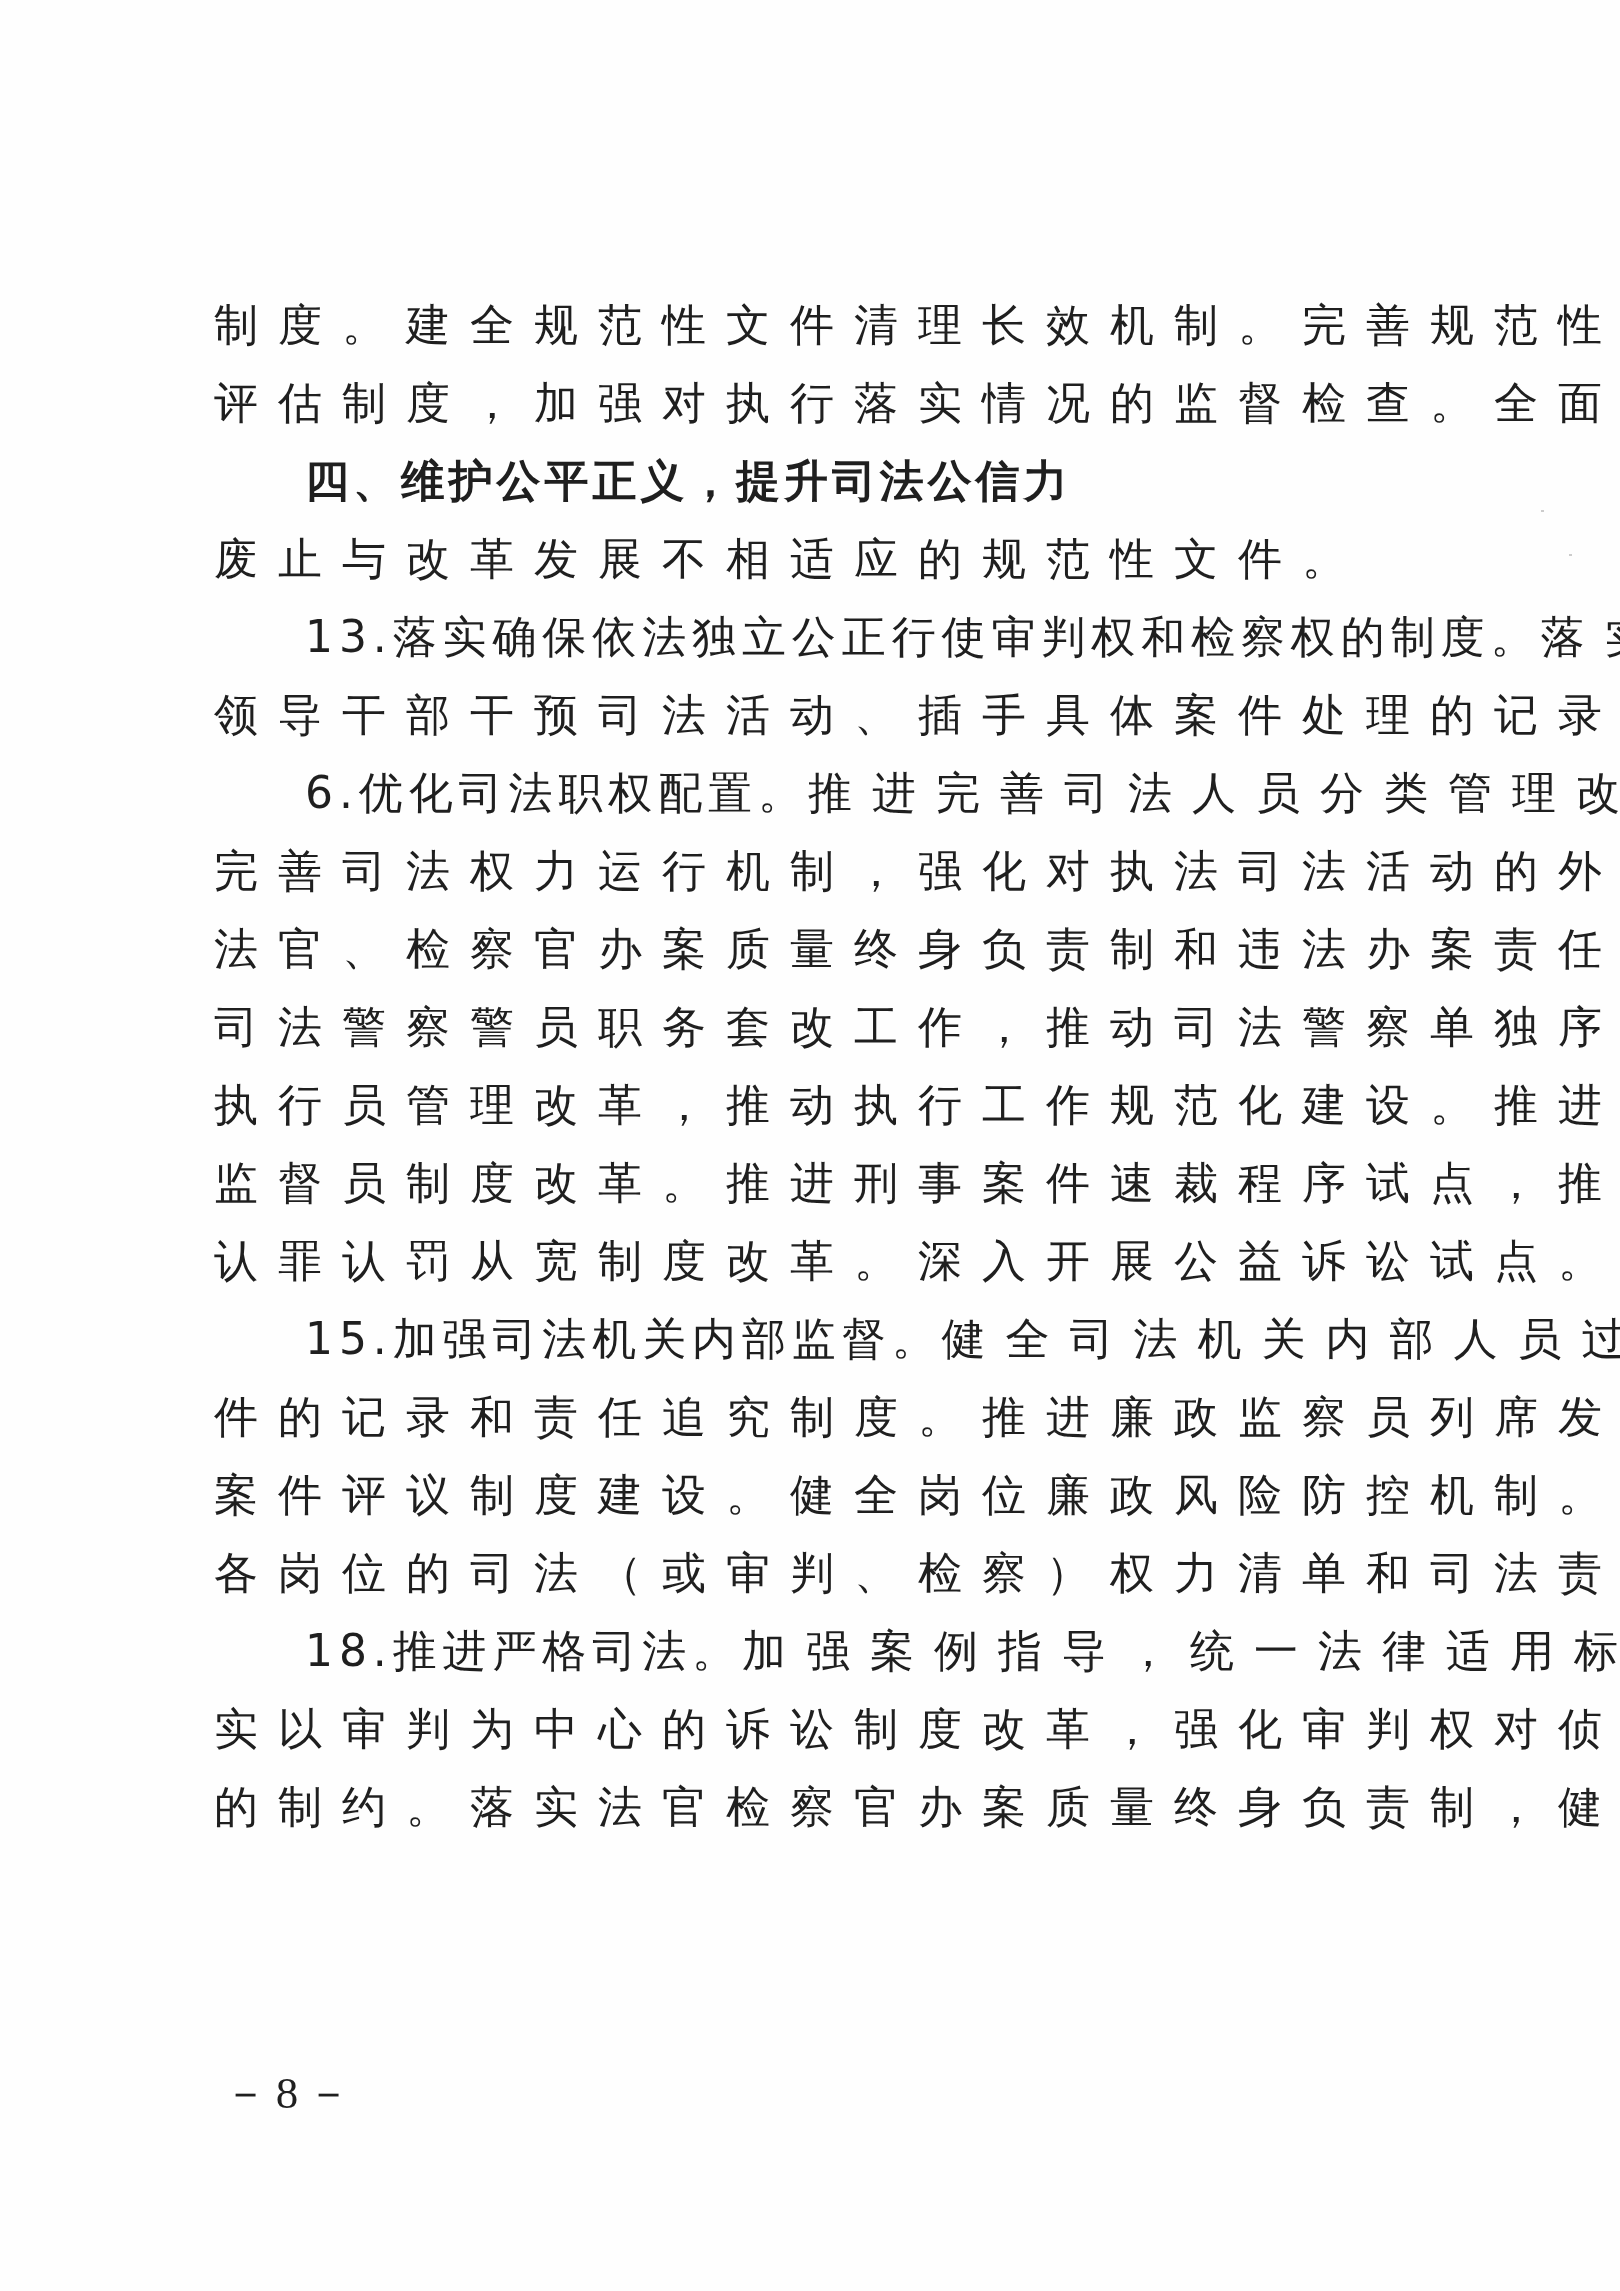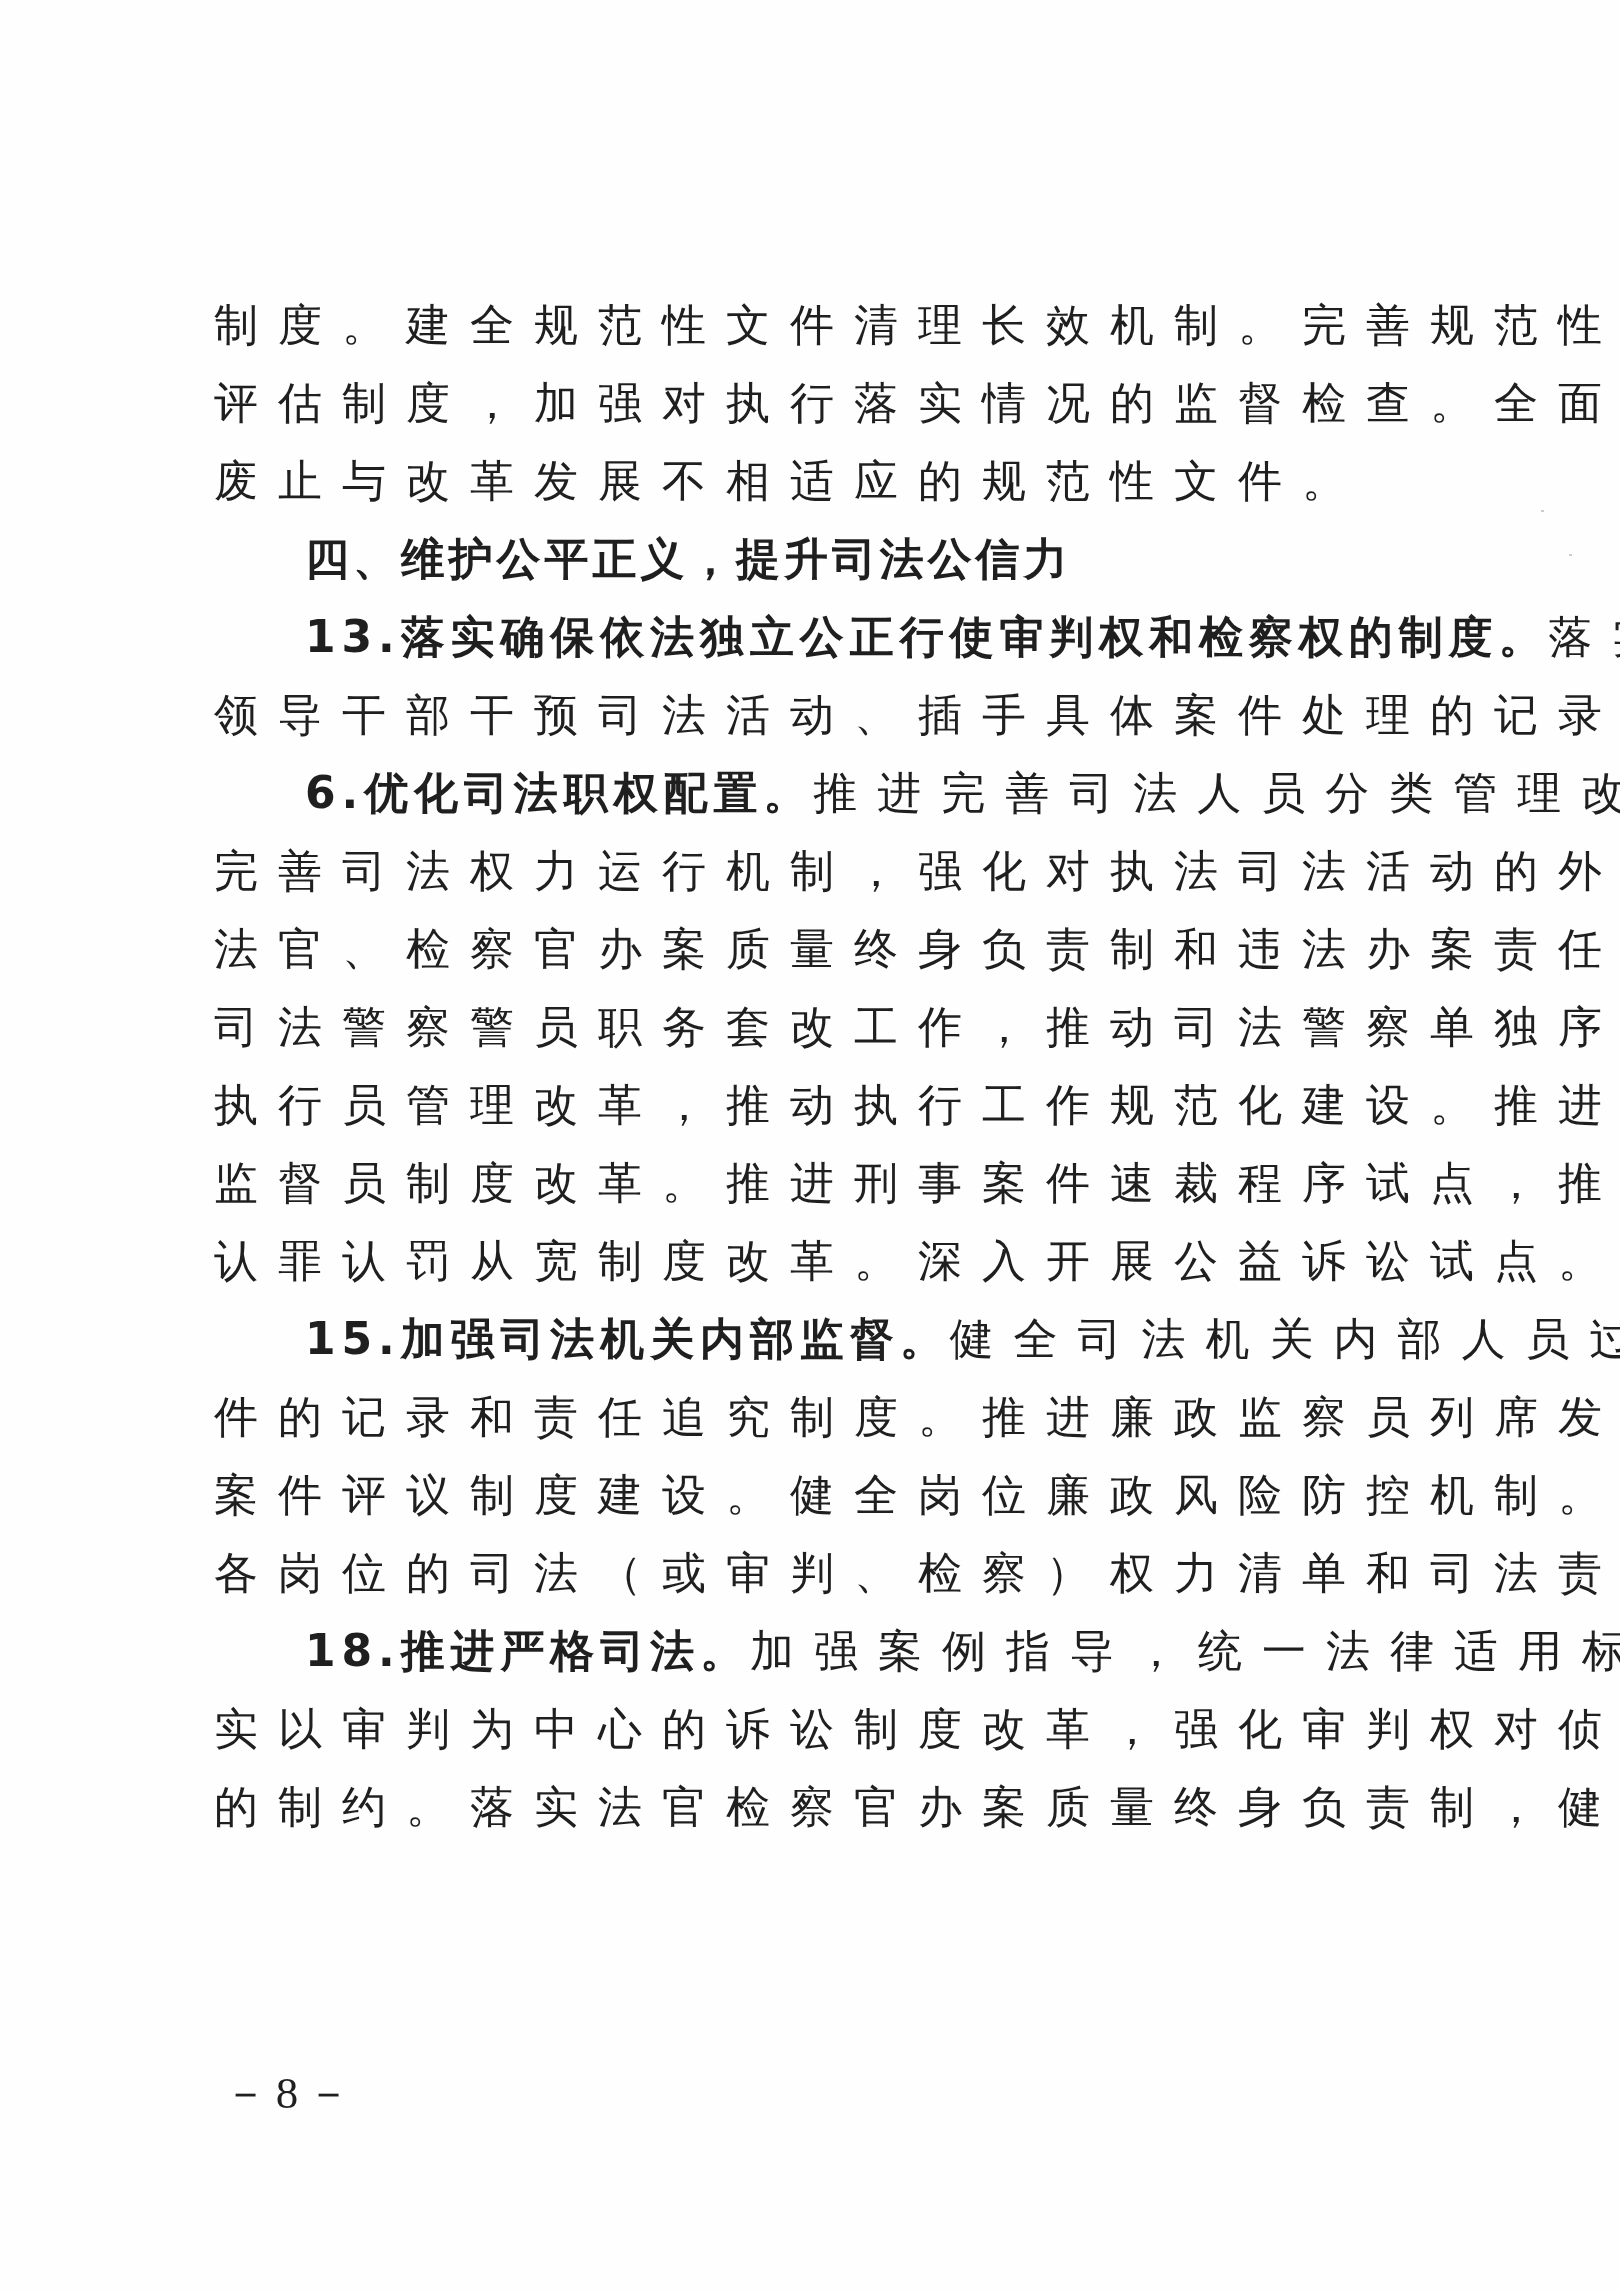--- a/index.html
+++ b/index.html
@@ -38,21 +38,21 @@
     }
     .line.indent {
       padding-left: 91px;
     }
     .line.heading {
       padding-left: 91px;
       font-weight: bold;
       letter-spacing: 3.9px;
     }
     .bold-lead {
-      font-weight: bold;
+      font-weight: normal;
       letter-spacing: 5.9px;
     }
     .page-number {
       position: absolute;
       left: 223px;
       top: 2063px;
       font-family: "Liberation Serif", "DejaVu Serif", serif;
       font-size: 45px;
       color: #1f1f1f;
       letter-spacing: 7.8px;
@@ -66,23 +66,23 @@
   </style>
 </head>
 <body>
 
 <div class="page">
 
   <div class="text-block">
 
     <div class="line">制度。建全规范性文件清理长效机制。完善规范性文件实施效果</div>
     <div class="line">评估制度，加强对执行落实情况的监督检查。全面清理、修改和</div>
+    <div class="line heading">四、维护公平正义，提升司法公信力</div>
+
     <div class="line">废止与改革发展不相适应的规范性文件。</div>
-
-    <div class="line heading">四、维护公平正义，提升司法公信力</div>
 
     <div class="line indent"><span class="bold-lead">13.落实确保依法独立公正行使审判权和检察权的制度。</span><span>落实</span></div>
     <div class="line">领导干部干预司法活动、插手具体案件处理的记录、通报和责任</div>
 
     <div class="line indent"><span class="bold-lead">6.优化司法职权配置。</span><span>推进完善司法人员分类管理改革，</span></div>
     <div class="line">完善司法权力运行机制，强化对执法司法活动的外部监督。落实</div>
     <div class="line">法官、检察官办案质量终身负责制和违法办案责任追究制。推进</div>
     <div class="line">司法警察警员职务套改工作，推动司法警察单独序列管理。推进</div>
     <div class="line">执行员管理改革，推动执行工作规范化建设。推进检察机关人民</div>
     <div class="line">监督员制度改革。推进刑事案件速裁程序试点，推动刑事诉讼中</div>

